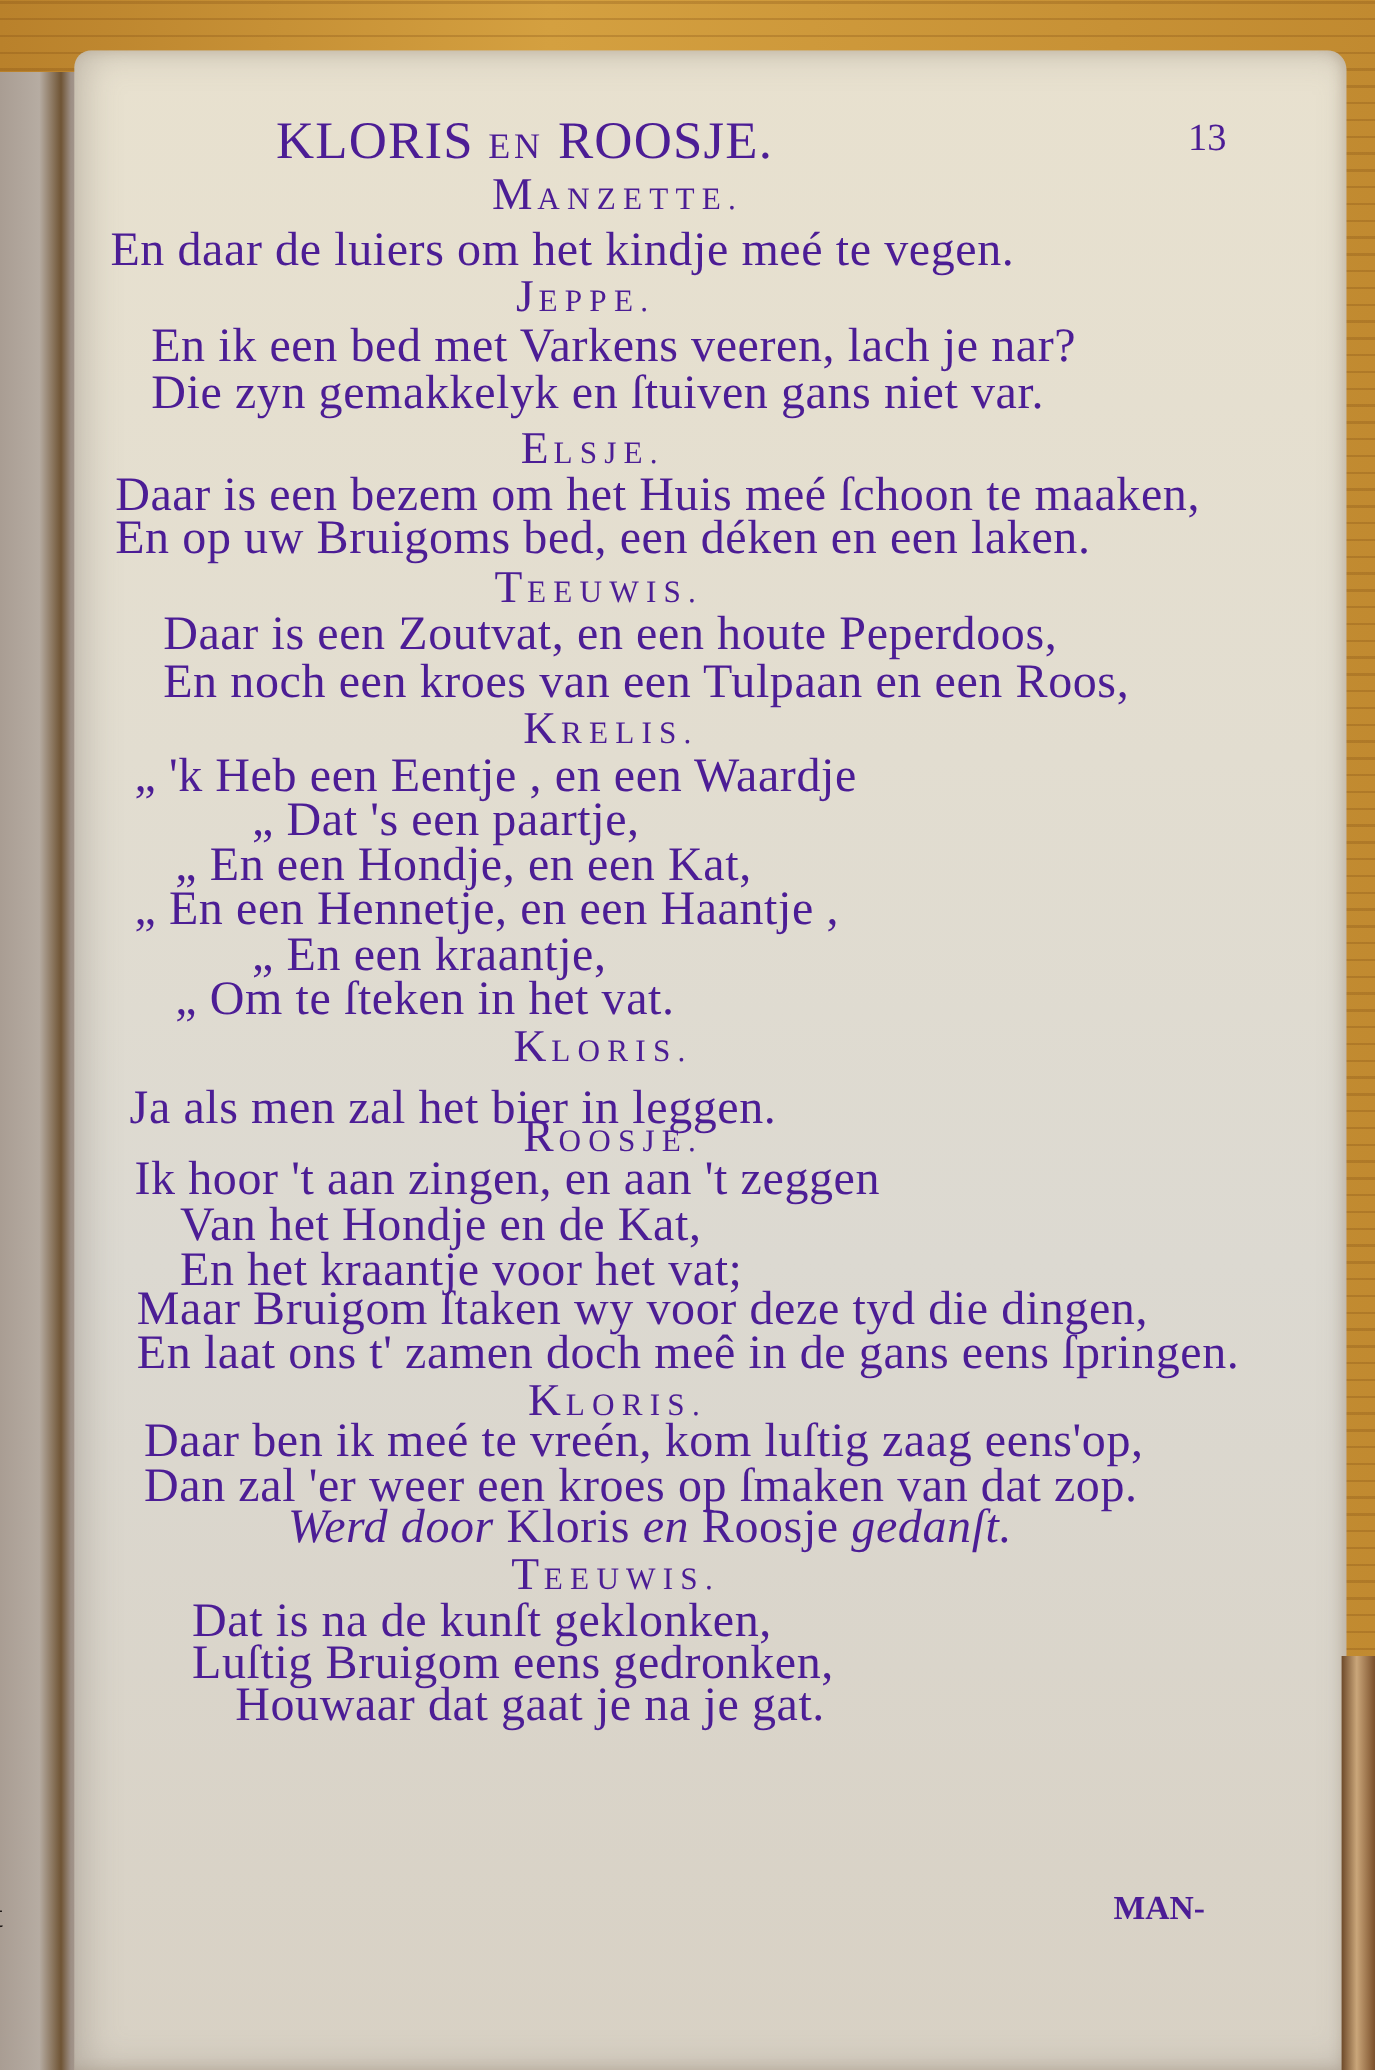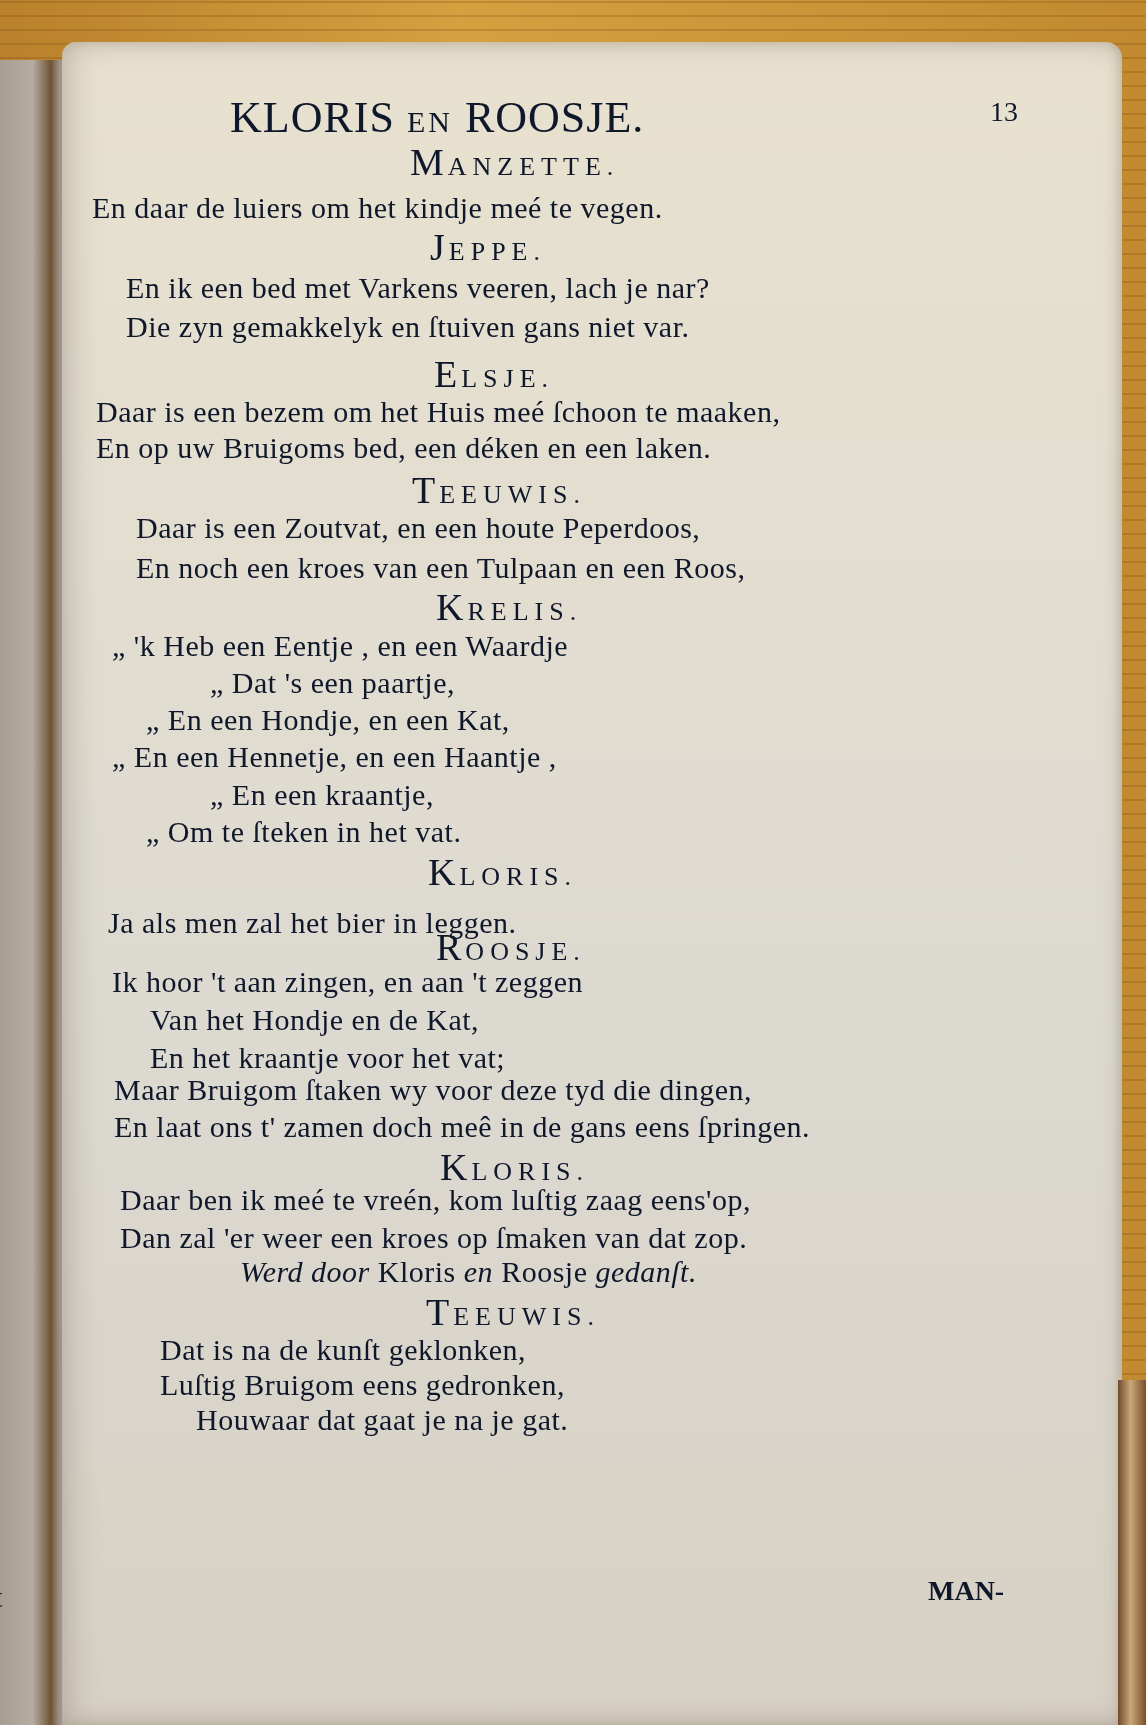--- a/index.html
+++ b/index.html
@@ -25,33 +25,33 @@
       background: linear-gradient(180deg, #e8e1cf 0%, #e2ddd0 35%, #dcd9d1 60%, #d8d1c4 100%);
       border-radius: 14px 16px 0 0;
       box-shadow: inset 8px 0 30px rgba(120,110,100,0.35), inset -4px 0 10px rgba(140,110,80,0.25);
     }
     .page-edge {
       position: absolute; right: 0; top: 1380px; width: 28px; height: 345px;
       background: linear-gradient(90deg, #6e4a2a, #caa67a 45%, #7a4f2a);
     }
     .text {
       position: absolute; left: 0; top: 0; width: 1146px; height: 1725px;
-      color: #0f172a;
+      color: #4c1d95;
       font-family: "Liberation Serif", serif;
     }
     .line {
-      position: absolute; white-space: nowrap; font-size: 30px; line-height: 40px;
+      position: absolute; white-space: nowrap; font-size: 40px; line-height: 40px;
       letter-spacing: 0.5px;
     }
     .running-head {
       position: absolute; left: 230px; top: 92px; font-size: 44px; letter-spacing: 1px;
       white-space: nowrap;
     }
     .running-head .small { font-size: 30px; letter-spacing: 3px; }
-    .page-number { position: absolute; left: 990px; top: 96px; font-size: 28px; }
+    .page-number { position: absolute; left: 990px; top: 96px; font-size: 32px; }
     .speaker {
       position: absolute; font-size: 38px; letter-spacing: 4px; white-space: nowrap;
     }
     .speaker .sc { font-size: 26px; letter-spacing: 6px; }
     .italic { font-style: italic; }
     .catchword { position: absolute; left: 928px; top: 1575px; font-size: 28px; font-weight: bold; }
   </style>
 </head>
 <body>
 

